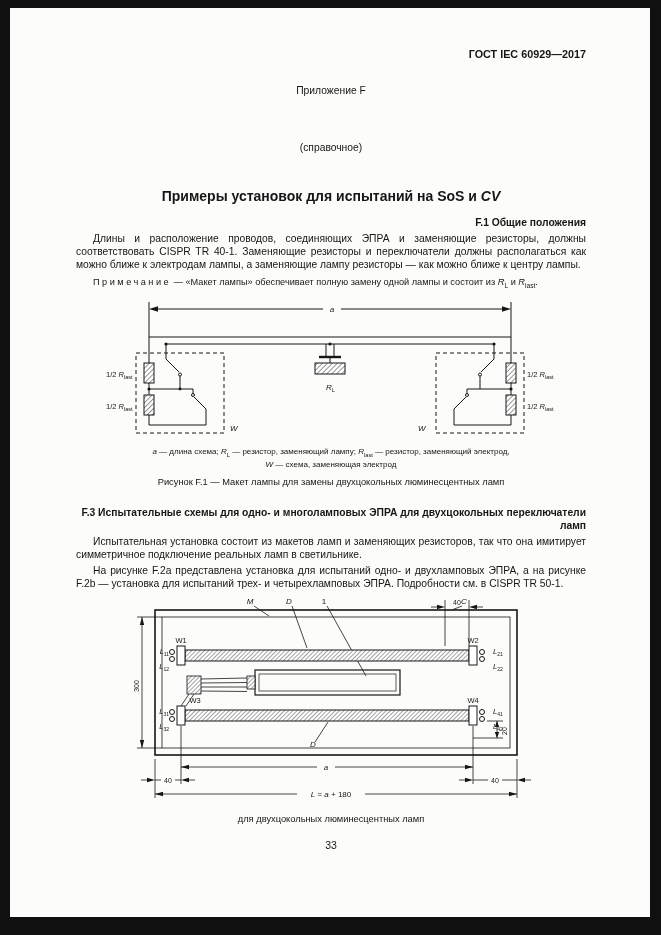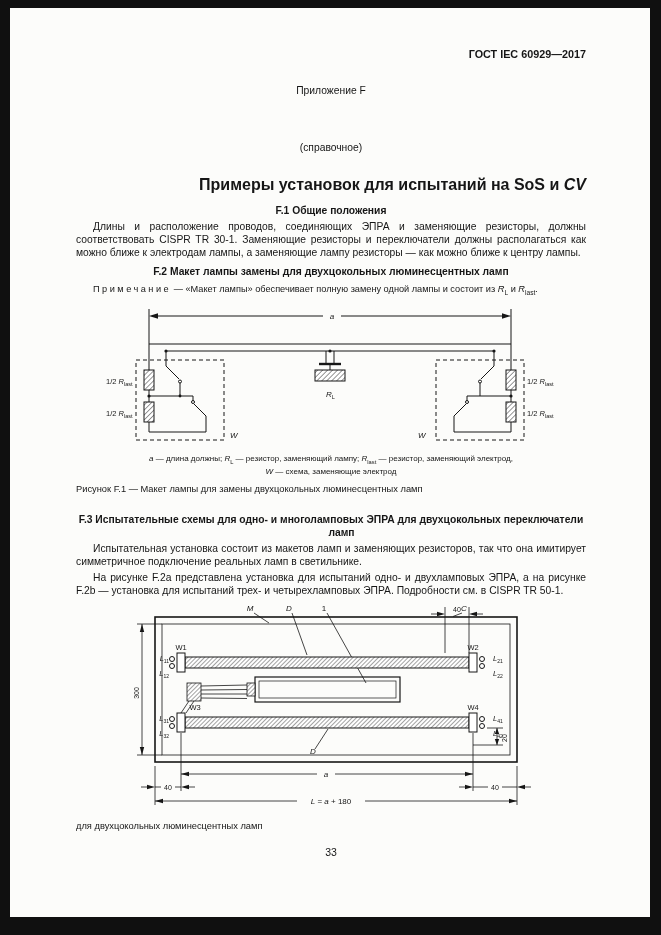--- a/index.html
+++ b/index.html
@@ -12,54 +12,53 @@
     position:absolute; left:10px; top:8px; width:640px; height:909px;
     background:#fcfcfa; overflow:hidden;
   }
   .content {
     padding:40px 64px 0 66px;
     font-size:10.3px; line-height:13px; color:#161616;
   }
   .doc-header { text-align:right; font-weight:bold; font-size:10.8px; }
   .appendix { text-align:center; font-weight:normal; margin-top:23px; }
   .appendix-kind { text-align:center;margin-top:44px; }
-  .main-title { text-align:right; font-weight:bold; font-size:16px; margin-top:24px; }
-  .h { font-weight:bold; margin-top:13px; text-align:center; }
+  .main-title { text-align:center; font-weight:bold; font-size:14px; margin-top:36px; }
+  .h { font-weight:bold; margin-top:13px; text-align:right; }
   .h.tight { margin-top:6px; }
   .h-f3 { margin-top:18px; padding-left:21px; text-indent:-21px; }
   p { margin:3px 0 0 0; text-align:justify; text-indent:17px; }
   .note { font-size:9.2px; line-height:11.5px; margin-top:6px; }
   .spaced { letter-spacing:2.5px; }
   sub { font-size:0.72em; }
   .fig-wrap { text-align:center; margin-top:6px; text-indent:0; }
   .fig-legend { font-size:8px; line-height:10px; text-align:center; margin-top:2px; }
-  .fig-caption { font-size:9.3px; text-align:left; margin-top:7px; line-height:11px; }
+  .fig-caption { font-size:9.3px; text-align:center; margin-top:7px; line-height:11px; }
   .page-number { text-align:center; font-size:10.5px; margin-top:14px; }
   svg text { font-family:"Liberation Sans", sans-serif; font-size:8px; fill:#161616; stroke:none; }
   svg .it { font-style:italic; }
   svg .f7 { font-size:7px; }
   svg .f75 { font-size:7.5px; }
 </style>
 </head>
 <body>
 
 <div class="page">
   <div class="content">
 
     <div class="doc-header">ГОСТ IEC 60929—2017</div>
 
     <div class="appendix">Приложение F</div>
     <div class="appendix-kind">(справочное)</div>
 
     <div class="main-title"><span>Примеры установок для испытаний на SoS и </span><i>CV</i></div>
 
     <div class="h">F.1 Общие положения</div>
-    <p>Длины и расположение проводов, соединяющих ЭПРА и заменяющие резисторы, должны соответствовать CISPR TR 30-1. Заменяющие резисторы и переключатели должны располагаться как можно ближе к электродам лампы, а заменяющие лампу резисторы — как можно ближе к центру лампы.</p>
-
-    <div class="h tight">F.2 Макет лампы замены для двухцокольных люминесцентных ламп</div>
+    <p>Длины и расположение проводов, соединяющих ЭПРА и заменяющие резисторы, должны соответствовать CISPR TR 40-1. Заменяющие резисторы и переключатели должны располагаться как можно ближе к электродам лампы, а заменяющие лампу резисторы — как можно ближе к центру лампы.</p>
+
 
     <p class="note"><span class="spaced">Примечание</span><span> — «Макет лампы» обеспечивает полную замену одной лампы и состоит из </span><i>R</i><sub>L</sub><span> и </span><i>R</i><sub>last</sub><span>.</span></p>
 
     <div class="fig-wrap">
       <svg width="450" height="145" viewBox="0 0 450 145">
         <defs>
           <pattern id="h1" width="3.5" height="3.5" patternUnits="userSpaceOnUse" patternTransform="rotate(45)">
             <rect width="3.5" height="3.5" fill="#ffffff"></rect>
             <line x1="0" y1="0" x2="0" y2="3.5" stroke="#161616" stroke-width="0.9"></line>
           </pattern>
@@ -133,22 +132,22 @@
         <text x="421" y="112" class="f75"><tspan>1/2 </tspan><tspan class="it">R</tspan><tspan dy="2.4" font-size="5.5">last</tspan></text>
 
         <text x="220" y="93"><tspan class="it">R</tspan><tspan dy="2.4" font-size="5.5">L</tspan></text>
 
         <text x="124" y="134" class="it">W</text>
         <text x="312" y="134" class="it">W</text>
       </svg>
     </div>
 
     <div class="fig-legend">
-      <div><i>a</i><span> — длина должны; </span><i>R</i><sub>L</sub><span> — резистор, заменяющий лампу; </span><i>R</i><sub>last</sub><span> — резистор, заменяющий электрод,</span></div>
-      <div><i>W</i><span> — схема, заменяющие электрод</span></div>
+      <div><i>a</i><span> — длина схема; </span><i>R</i><sub>L</sub><span> — резистор, заменяющий лампу; </span><i>R</i><sub>last</sub><span> — резистор, заменяющий электрод,</span></div>
+      <div><i>W</i><span> — схема, заменяющая электрод</span></div>
     </div>
 
     <div class="fig-caption">Рисунок F.1 — Макет лампы для замены двухцокольных люминесцентных ламп</div>
 
     <div class="h h-f3">F.3 Испытательные схемы для одно- и многоламповых ЭПРА для двухцокольных переключатели ламп</div>
     <p>Испытательная установка состоит из макетов ламп и заменяющих резисторов, так что она имитирует симметричное подключение реальных ламп в светильнике.</p>
     <p>На рисунке F.2a представлена установка для испытаний одно- и двухламповых ЭПРА, а на рисунке F.2b — установка для испытаний трех- и четырехламповых ЭПРА. Подробности см. в CISPR TR 50-1.</p>
 
     <div class="fig-wrap">
       <svg width="400" height="208" viewBox="0 0 400 208">

